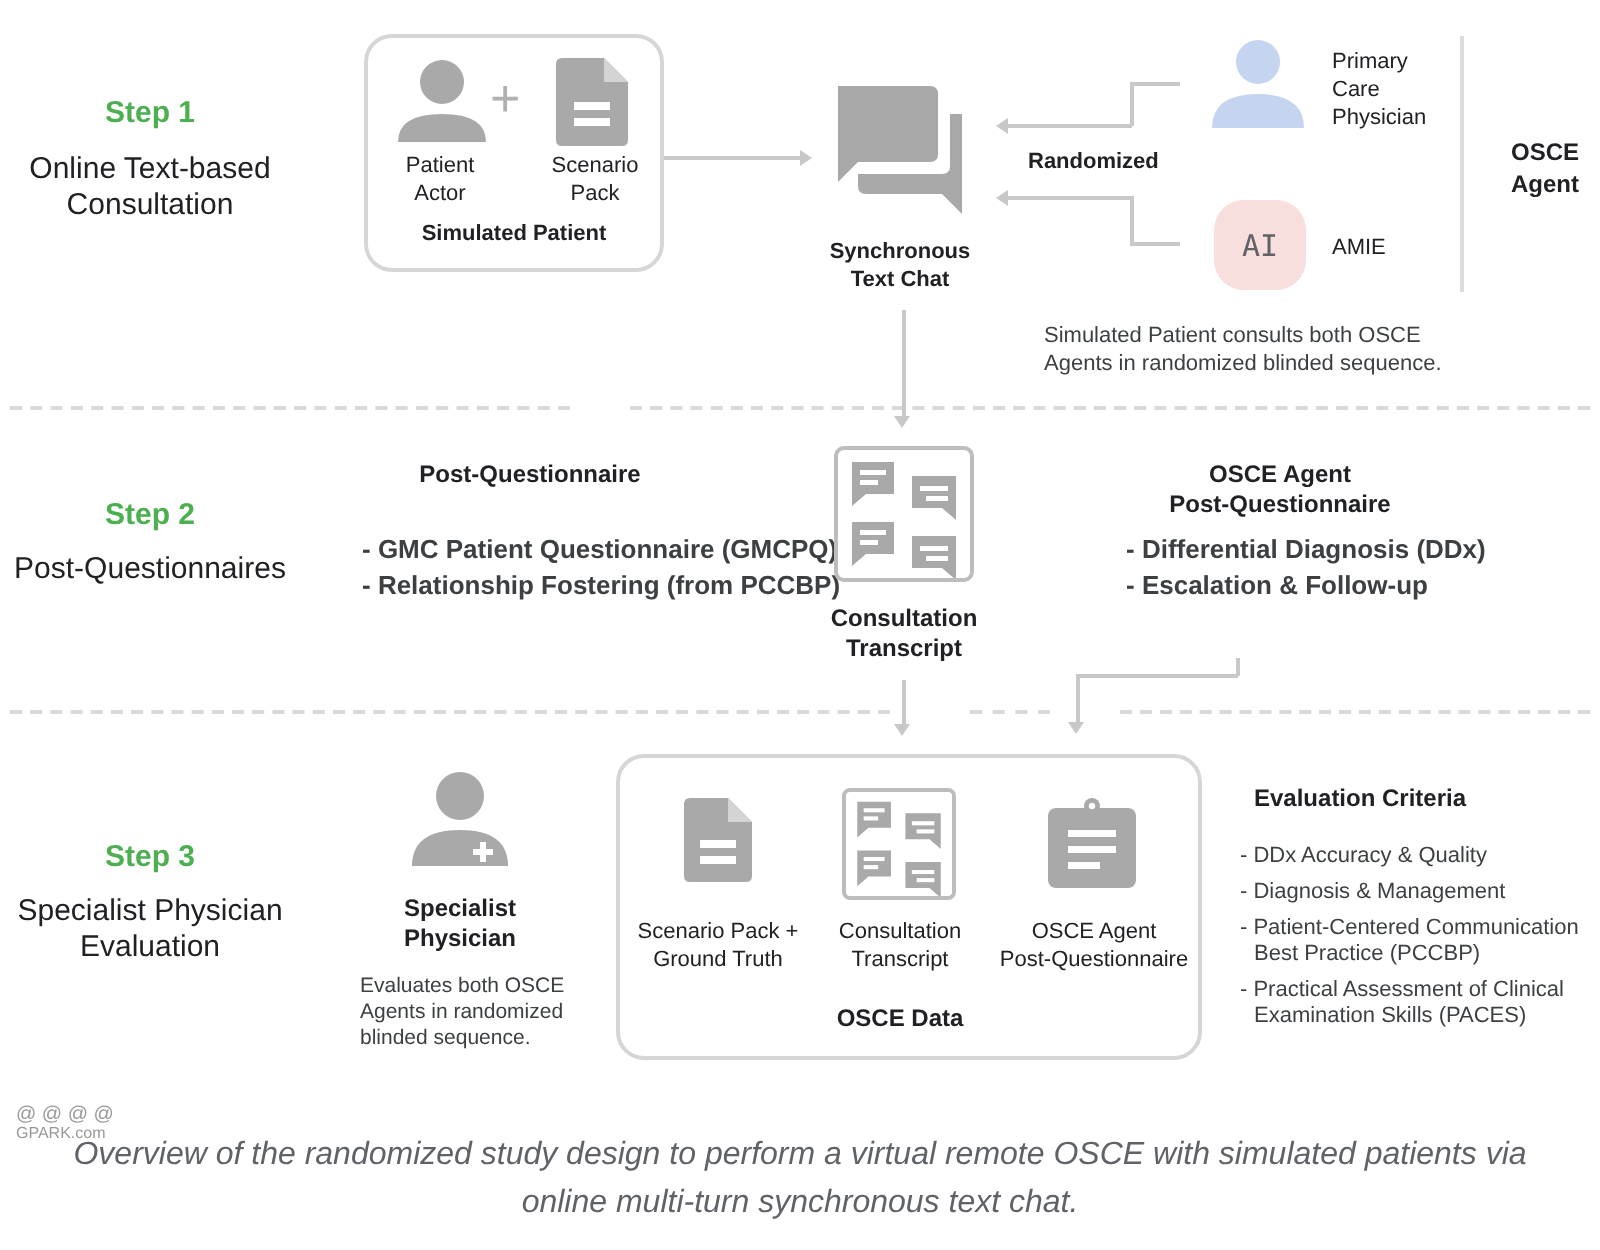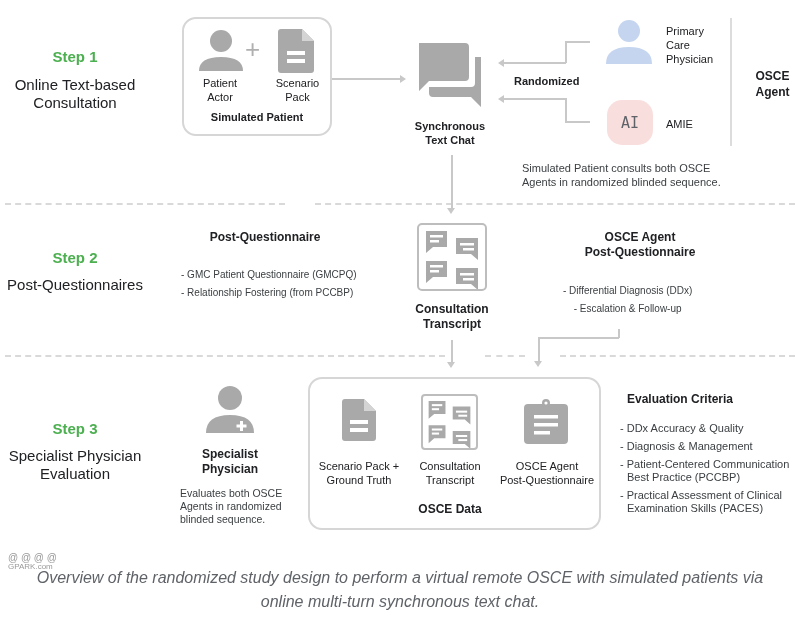--- a/index.html
+++ b/index.html
@@ -9,21 +9,21 @@
   .step-num { color: #4caf50; font-weight: bold; font-size: 15px; text-align: center; }
   .step-title { font-size: 15px; text-align: center; line-height: 18px; color: #202124; }
   .bold { font-weight: bold; }
   .small { font-size: 11px; line-height: 14px; }
   .center { text-align: center; }
   .box { border: 2px solid #d6d6d6; border-radius: 14px; }
   .dash { border-top: 2px dashed #d9d9d9; height: 0; }
   .line-h { background: #c8c8c8; height: 1.5px; }
   .line-v { background: #c8c8c8; width: 1.5px; }
   ul.list { list-style: none; }
-  ul.list li { font-size: 10px; line-height: 18px; color: #3c4043; }
+  ul.list li { font-size: 13px; line-height: 18px; color: #3c4043; font-weight: bold; }
   .caption { font-style: italic; font-size: 16px; color: #5f6368; text-align: center; line-height: 24px; }
   .ai-badge { background: #f9dede; border-radius: 6px; color: #5f6368; font-family: "DejaVu Sans Mono", monospace; font-size: 15px; display:flex; align-items:center; justify-content:center; }
   .watermark { font-size: 8px; color: #999; line-height: 9px; }
 </style>
 </head>
 <body>
 
 <div class="abs dash" style="left:5px; top:203px; width:280px;"></div>
 <div class="abs dash" style="left:315px; top:203px; width:480px;"></div>
 <div class="abs dash" style="left:5px; top:355px; width:440px;"></div>
@@ -139,21 +139,21 @@
 </div>
 <div class="abs small bold center" style="left:402px; top:302px; width:100px; font-size:12px; line-height:15px;">
   <div>Consultation</div>
   <div>Transcript</div>
 </div>
 
 <div class="abs small bold center" style="left:565px; top:230px; width:150px; font-size:12px; line-height:15px;">
   <div>OSCE Agent</div>
   <div>Post-Questionnaire</div>
 </div>
-<ul class="abs list" style="left:563px; top:282px;text-align:center;">
+<ul class="abs list" style="left:563px; top:266px;">
   <li>- Differential Diagnosis (DDx)</li>
   <li>- Escalation &amp; Follow-up</li>
 </ul>
 
 <div class="abs line-v" style="left:451px; top:340px; height:24px;"></div>
 <div class="abs" style="left:447px; top:362px; border-left:4px solid transparent; border-right:4px solid transparent; border-top:6px solid #c8c8c8;"></div>
 <div class="abs line-v" style="left:618px; top:329px; height:9px;"></div>
 <div class="abs line-h" style="left:538px; top:337px; width:81px;"></div>
 <div class="abs line-v" style="left:538px; top:337px; height:26px;"></div>
 <div class="abs" style="left:534px; top:361px; border-left:4px solid transparent; border-right:4px solid transparent; border-top:6px solid #c8c8c8;"></div>

